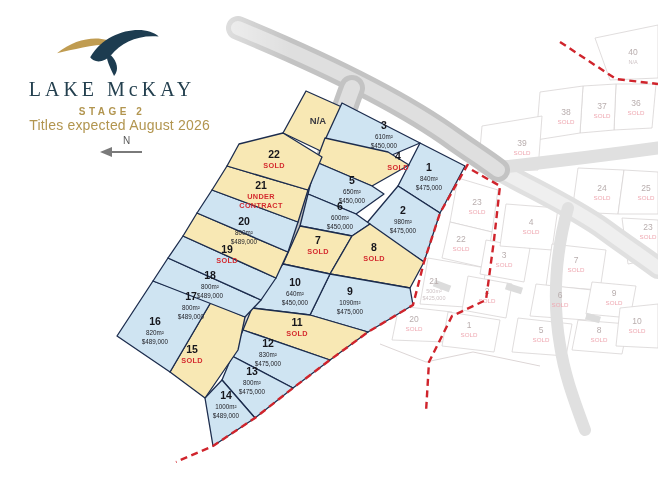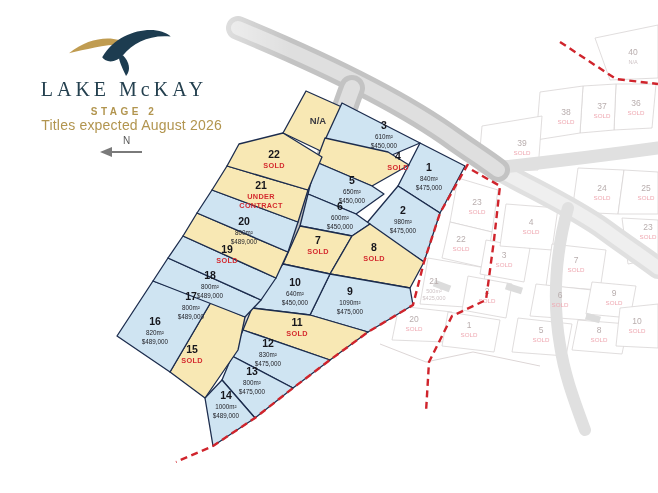--- a/index.html
+++ b/index.html
@@ -1,21 +1,21 @@
 <!DOCTYPE html>
 <html style="--navy: #24404f; --gold: #b2954f; --available-fill: #cfe4f2; --sold-fill: #f8e8b4; --lot-border: #1c2c4d; --sold-text: #d42a2e; --dash-red: #d0242c; --faded-text: #b9aeae; --faded-sold: #efa9b2; --faded-border: #d8d4d4;"><head>
 <meta charset="utf-8">
 <title>Lake McKay Stage 3</title>
 <style>
   html,body{margin:0;padding:0;background:#fff;}
   body{width:658px;height:493px;overflow:hidden;font-family:"Liberation Sans",sans-serif;}
   .canvas{position:relative;width:658px;height:378px;background:#fff;}
   svg#plan{position:absolute;left:0;top:0;}
 
-  .brand{position:absolute;left:26px;top:22px;width:196px;text-align:center;}
+  .brand{position:absolute;left:14px;top:22px;width:196px;text-align:center;}
   .bird{display:block;margin:0 auto;}
   .brand-name{font-family:"Liberation Serif",serif;font-size:20px;letter-spacing:4px;color:var(--navy);white-space:nowrap;margin-top:2px;}
   .brand-stage{font-size:10px;font-weight:bold;letter-spacing:3.5px;color:var(--gold);margin-top:5px;}
   .brand-note{font-size:14px;color:var(--gold);margin-top:0;letter-spacing:.2px;text-align:right;}
 
   
   text{text-anchor:middle;}
   .num{font-size:10.5px;font-weight:bold;fill:#16161c;}
   .na-num{font-size:9.5px;font-weight:600;fill:#3a3a42;}
   .sub{font-size:6.3px;fill:#24242a;}

